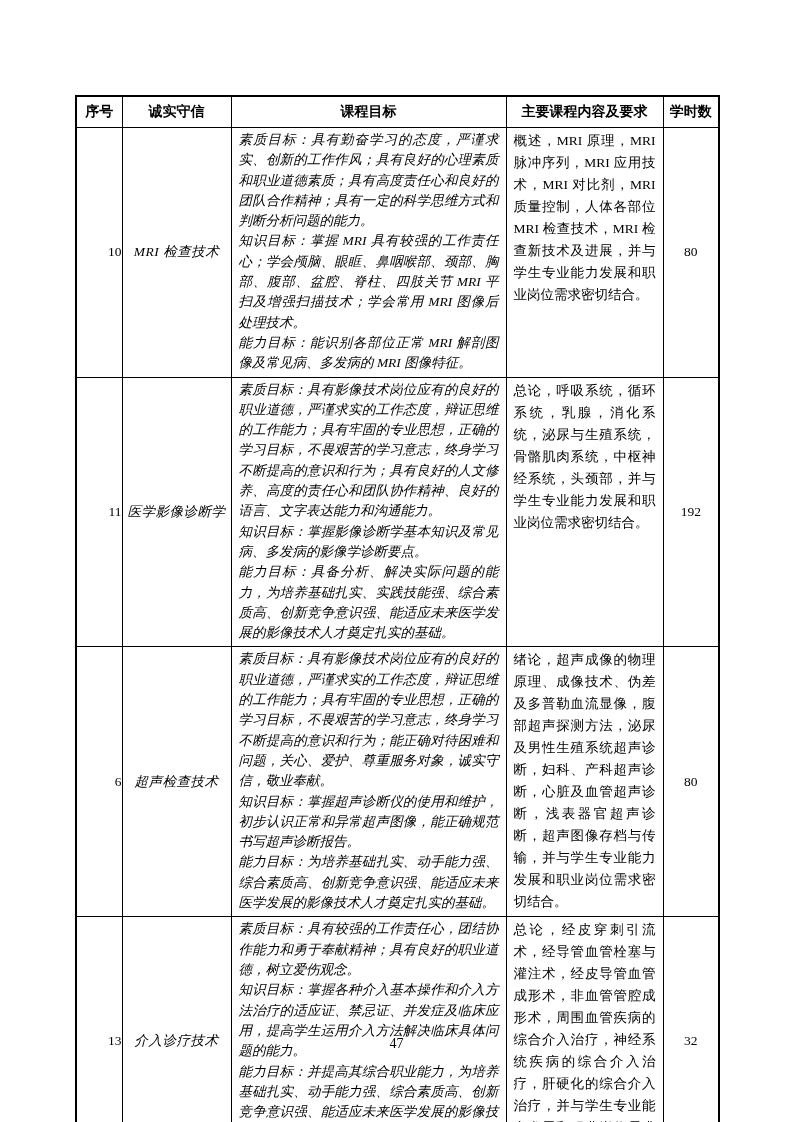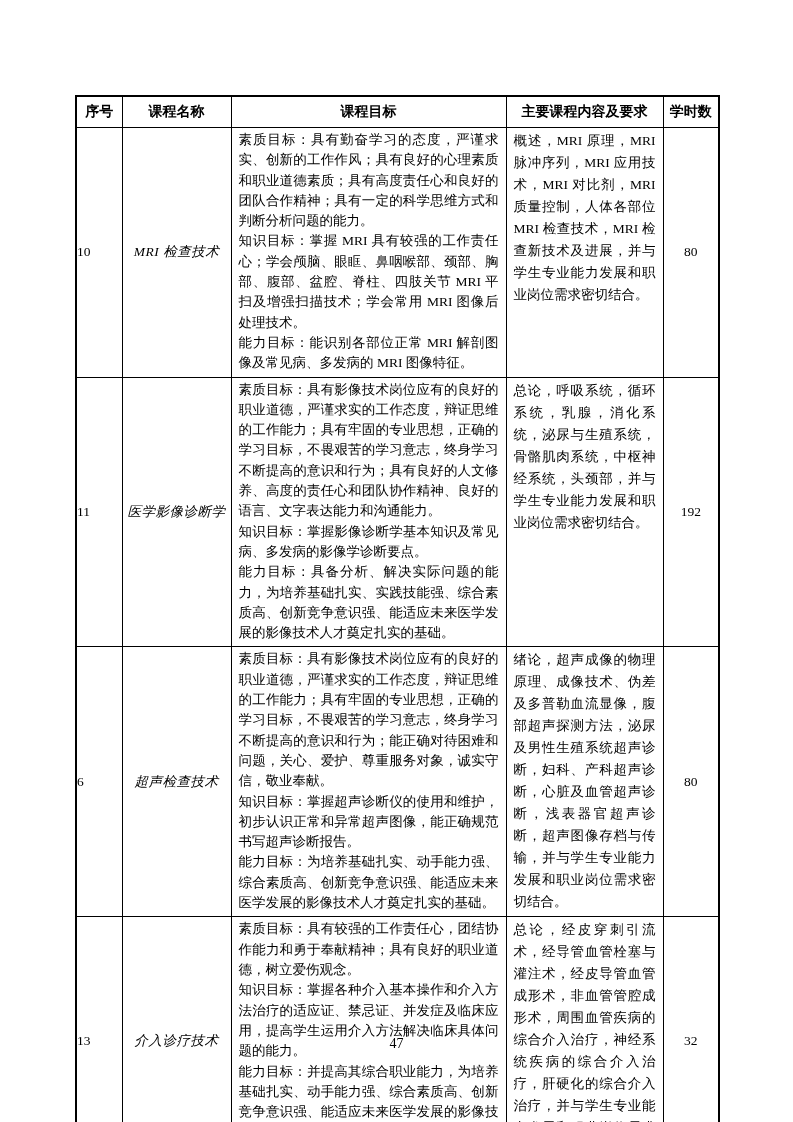--- a/index.html
+++ b/index.html
@@ -31,35 +31,36 @@
     vertical-align: middle;
   }
   .doc-table th {
     font-size: 14px;
     font-weight: bold;
     text-align: center;
     height: 28px;
     padding: 1px 2px;
   }
   td.c-seq {
-    text-align: left;
+    text-align: right;
     font-size: 13.5px;
   }
   td.c-name {
     text-align: center;
     font-size: 13.5px;
     letter-spacing: 0.5px;
     font-style: italic;
   }
   td.c-obj {
     vertical-align: top;
     text-align: justify;
     font-size: 13.5px;
     line-height: 20.3px;
     padding: 2px 7px 3px 7px;
+    font-style: italic;
   }
   td.c-obj p {
     margin: 0;
     text-align: justify;
   }
   td.c-content {
     vertical-align: top;
     text-align: justify;
     font-size: 13.5px;
     line-height: 22px;
@@ -88,21 +89,21 @@
     <colgroup>
       <col style="width:46px">
       <col style="width:109px">
       <col style="width:275px">
       <col style="width:157px">
       <col style="width:56px">
     </colgroup>
     <thead>
       <tr>
         <th>序号</th>
-        <th>课程名称</th>
+        <th>诚实守信</th>
         <th>课程目标</th>
         <th>主要课程内容及要求</th>
         <th>学时数</th>
       </tr>
     </thead>
     <tbody id="table-body">
   <tr>
     <td class="c-seq">10</td>
     <td class="c-name">MRI 检查技术</td>
     <td class="c-obj">

